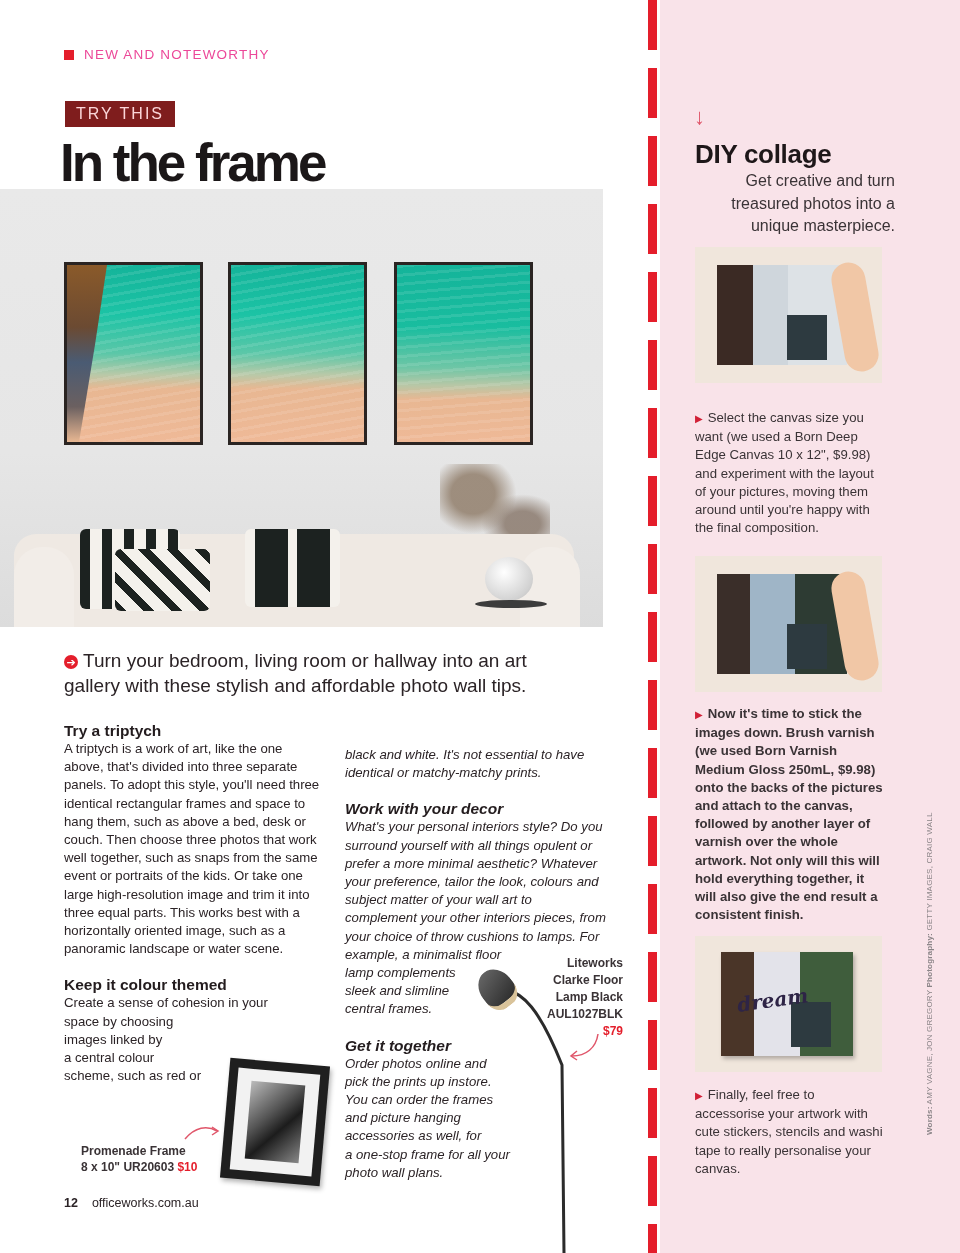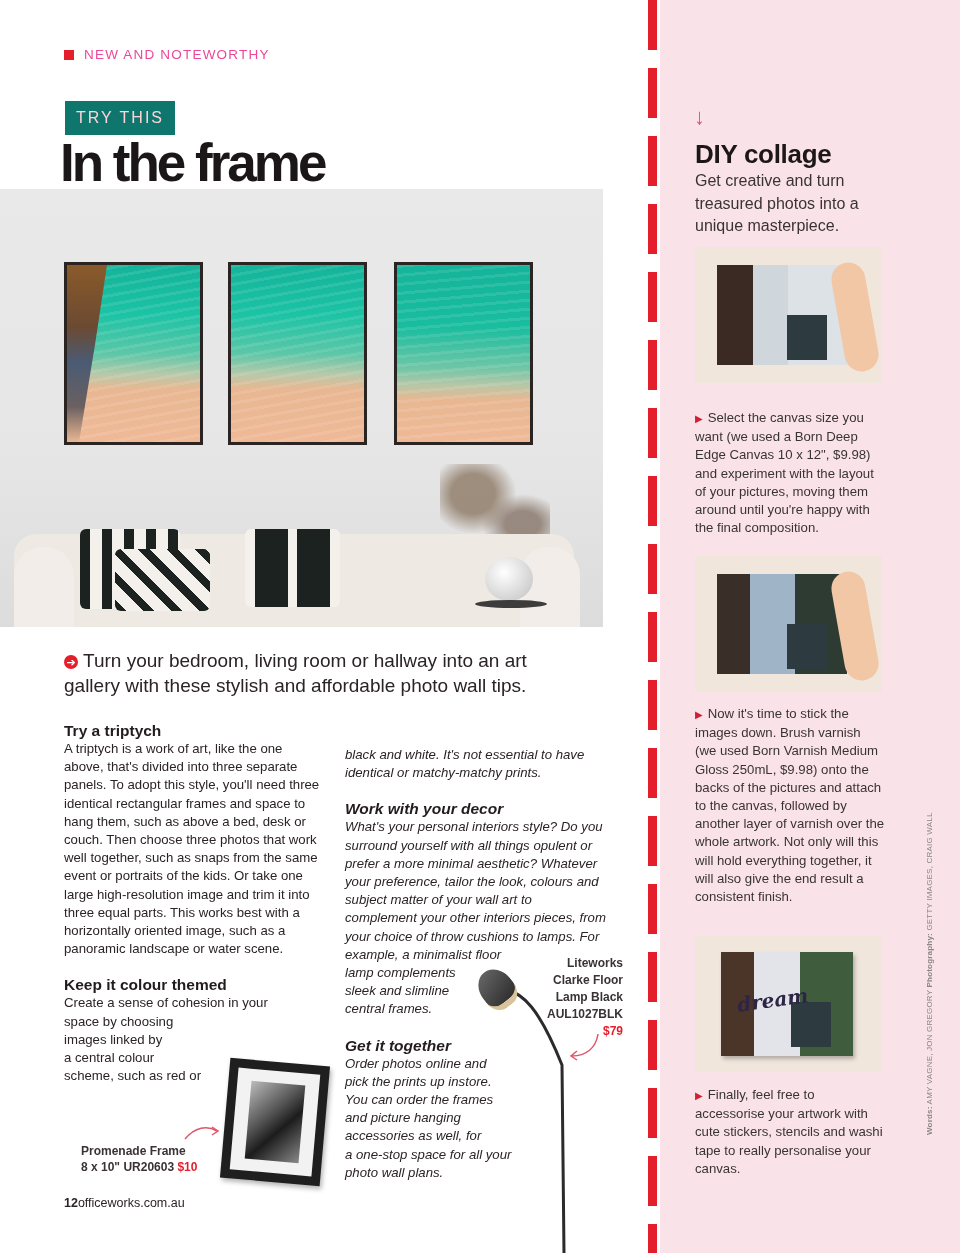--- a/index.html
+++ b/index.html
@@ -8,21 +8,21 @@
 
   
   .pink-panel { position: absolute; left: 660px; top: 0; width: 300px; height: 1253px; background: #f9e3e9; }
   .dash-line { position: absolute; left: 648px; top: 0; width: 9px; height: 1253px;
     background: repeating-linear-gradient(to bottom, #e41e2b 0px, #e41e2b 50px, transparent 50px, transparent 68px); }
 
   
   .section-tag { position: absolute; left: 64px; top: 47px; display: flex; align-items: center; gap: 10px; }
   .section-tag .sq { width: 10px; height: 10px; background: #e41e2b; }
   .section-tag span.txt { font-size: 13.5px; letter-spacing: 1.2px; color: #ec4899; }
-  .try-badge { position: absolute; left: 65px; top: 101px; width: 110px; height: 34px; background: #0f766e;
+  .try-badge { position: absolute; left: 65px; top: 101px; width: 110px; height: 26px; background: #7f1d1d;
     color: #fbd5d8; font-size: 16px; letter-spacing: 2px; display: flex; align-items: center; justify-content: center; }
 
   
   .hero { position: absolute; left: 0; top: 189px; width: 603px; height: 438px;
     background: linear-gradient(180deg, #e9e9e9 0%, #e6e6e6 60%, #dcdcdc 100%); overflow: hidden; }
   .title { position: absolute; left: 60px; top: 136px; font-size: 53px; font-weight: 700; letter-spacing: -3px; color: #1b1718; line-height: 1; z-index: 3; }
   .frame { position: absolute; top: 73px; width: 139px; height: 183px; border: 3px solid #2a2422; overflow: hidden; }
   .frame .sea { position: absolute; left: 0; top: 0; width: 100%; height: 100%;
     background:
       repeating-linear-gradient(170deg, rgba(255,255,255,0.10) 0 3px, transparent 3px 9px),
@@ -71,44 +71,44 @@
   .price { color: #e41e2b; font-weight: 700; }
   .curly-arrow1 { position: absolute; left: 183px; top: 1123px; }
 
   .lamp-head { position: absolute; left: 480px; top: 968px; width: 34px; height: 42px; background: linear-gradient(160deg, #6a6a6a, #2b2b2b);
     border-radius: 50% 50% 40% 40%; transform: rotate(-38deg); border-bottom: 6px solid #d9c39a; }
   .lamp-pole { position: absolute; left: 492px; top: 985px; }
   .caption-lamp { position: absolute; left: 540px; top: 955px; width: 83px; font-size: 12px; line-height: 17px; font-weight: 700; text-align: right; color: #3a3336; }
   .curly-arrow2 { position: absolute; left: 568px; top: 1032px; }
 
   
-  .footer { position: absolute; left: 64px; top: 1196px; font-size: 12.5px; display: flex; color: #2b2326; }
+  .footer { position: absolute; left: 64px; top: 1196px; font-size: 12.5px; display: flex; gap: 14px; color: #2b2326; }
   .footer .num { font-weight: 700; }
 
   
   .down-arrow { position: absolute; left: 694px; top: 104px; color: #e0566a; font-size: 22px; }
   .diy-title { position: absolute; left: 695px; top: 139px; font-size: 26px; font-weight: 700; color: #1e1719; letter-spacing: -0.3px; }
-  .diy-sub { position: absolute; left: 695px; top: 170px; width: 200px; font-size: 16px; line-height: 22.5px; color: #3a3336; }
+  .diy-sub { position: absolute; left: 695px; top: 170px; width: 200px; font-size: 16px; line-height: 22.5px; color: #3a3336; text-align: right; }
   .collage { position: absolute; left: 695px; width: 187px; height: 136px; background: #f0e6dc; overflow: hidden; }
   .collage .board { position: absolute; left: 22px; top: 18px; width: 130px; height: 100px;
     background:
       linear-gradient(90deg, #3b2a24 0 28%, #cfd6dc 28% 55%, #dde2e6 55% 100%); }
   .collage .board::after { content: ""; position: absolute; left: 70px; top: 50px; width: 40px; height: 45px; background: #2d3a40; }
   .collage .hand { position: absolute; right: 10px; top: 15px; width: 34px; height: 110px; background: #f1c7a6; border-radius: 18px; transform: rotate(-10deg); }
   .collage.c1 { top: 247px; }
   .collage.c2 { top: 556px; }
   .collage.c2 .board { background: linear-gradient(90deg, #3a2e29 0 25%, #9fb5c7 25% 60%, #2d3b33 60% 100%); }
   .collage.c3 { top: 936px; }
   .collage.c3 .board { left: 26px; top: 16px; width: 132px; height: 104px; background:
       linear-gradient(90deg, #4a3528 0 25%, #e3e3ea 25% 60%, #3f5d3c 60% 100%); box-shadow: 2px 3px 4px rgba(0,0,0,0.25); }
   .collage.c3 .dream { position: absolute; left: 42px; top: 52px; font-family: "DejaVu Serif", serif; font-style: italic; font-weight: 700; font-size: 20px; color: #2e2446; transform: rotate(-8deg); }
   .step { position: absolute; left: 695px; width: 190px; font-size: 13.2px; line-height: 18.2px; color: #3a3336; }
   .step .tri { color: #d12036; font-size: 10px; margin-right: 5px; }
   .step.s1 { top: 409px; }
-  .step.s2 { top: 705px; }
+  .step.s2 { top: 705px; font-weight: bold; }
   .step.s3 { top: 1086px; }
   .credits { position: absolute; left: 925px; top: 1135px; transform-origin: left top; transform: rotate(-90deg);
     font-size: 8px; white-space: nowrap; color: #8a8487; letter-spacing: 0.2px; }
   .credits b { font-weight: 700; }
 </style>
 </head>
 <body>
 
 <div class="pink-panel"></div>
 <div class="dash-line"></div>
@@ -167,21 +167,21 @@
   <p>lamp complements</p>
   <p>sleek and slimline</p>
   <p>central frames.</p>
   <div class="gap"></div>
   <h3>Get it together</h3>
   <p>Order photos online and</p>
   <p>pick the prints up instore.</p>
   <p>You can order the frames</p>
   <p>and picture hanging</p>
   <p>accessories as well, for</p>
-  <p>a one-stop space for all your</p>
+  <p>a one-stop frame for all your</p>
   <p>photo wall plans.</p>
 </div>
 
 <div class="frame-product">
   <div class="mat">
       <div class="pic"></div>
     </div>
 </div>
 <svg class="curly-arrow1" width="40" height="20" viewBox="0 0 40 20">
   <path d="M2 16 C 12 4, 24 2, 34 8" stroke="#e0566a" stroke-width="1.5" fill="none"></path>

